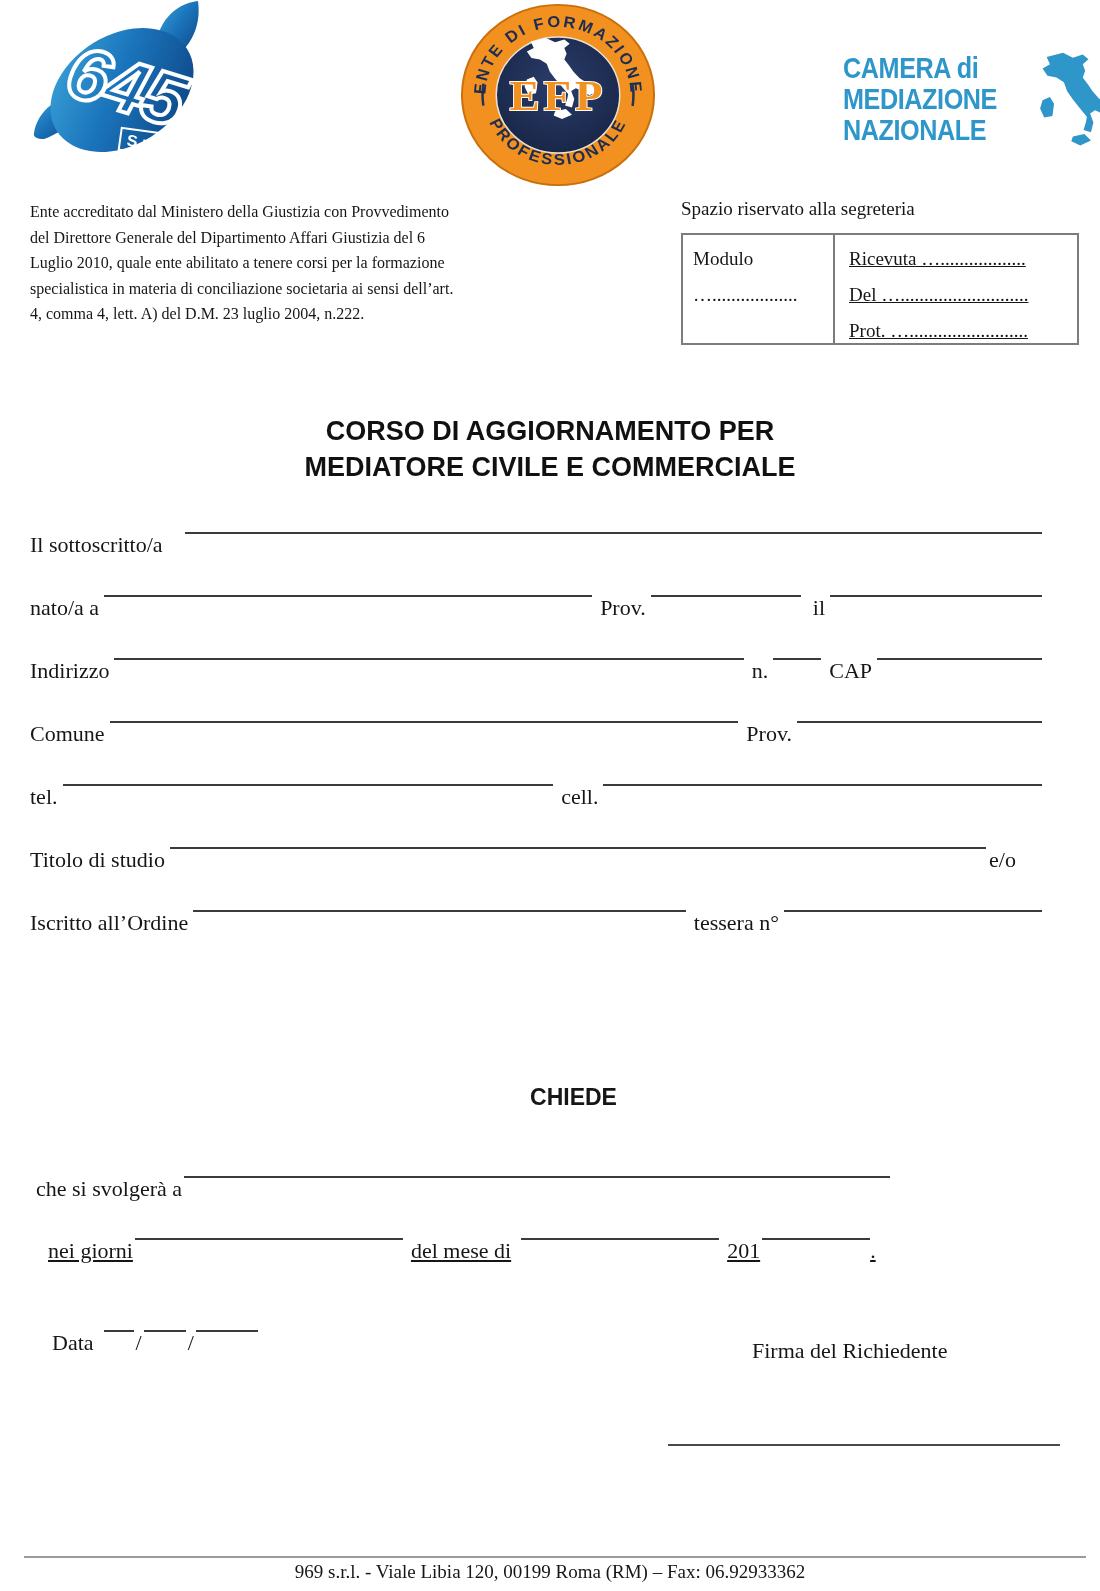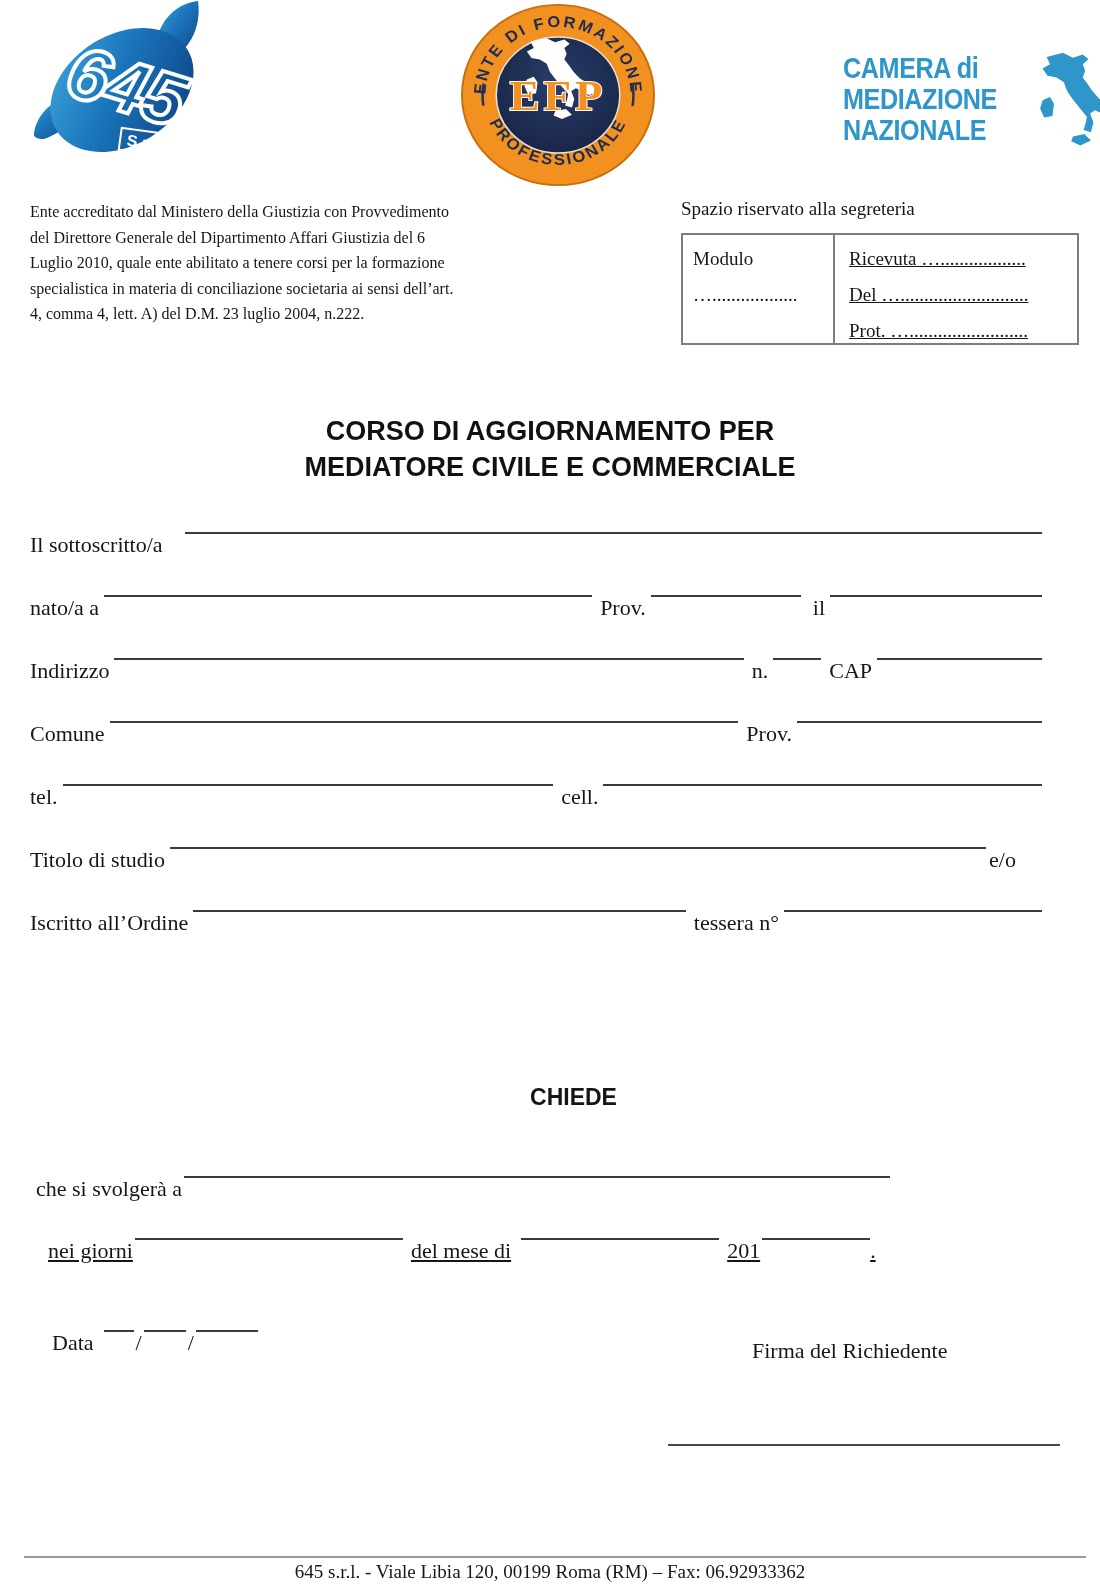--- a/index.html
+++ b/index.html
@@ -218,15 +218,15 @@
       <span class="lbl" style="margin-left:2px;">/</span>
       <span class="ulw" style="width:42px; margin-left:2px;"></span>
       <span class="lbl" style="margin-left:2px;">/</span>
       <span class="ulw" style="width:62px; margin-left:2px;"></span>
     </div>
   </div>
   <div class="firma">Firma del Richiedente</div>
   <div class="sig-line"></div>
 
   <div class="footer-rule"></div>
-  <div class="footer-text">645 s.r.l. - Viale Libia 120, 00199 Roma (RM) – Fax: 06.92933362</div>
+  <div class="footer-text">969 s.r.l. - Viale Libia 120, 00199 Roma (RM) – Fax: 06.92933362</div>
 
 </div>
 
 </body></html>

